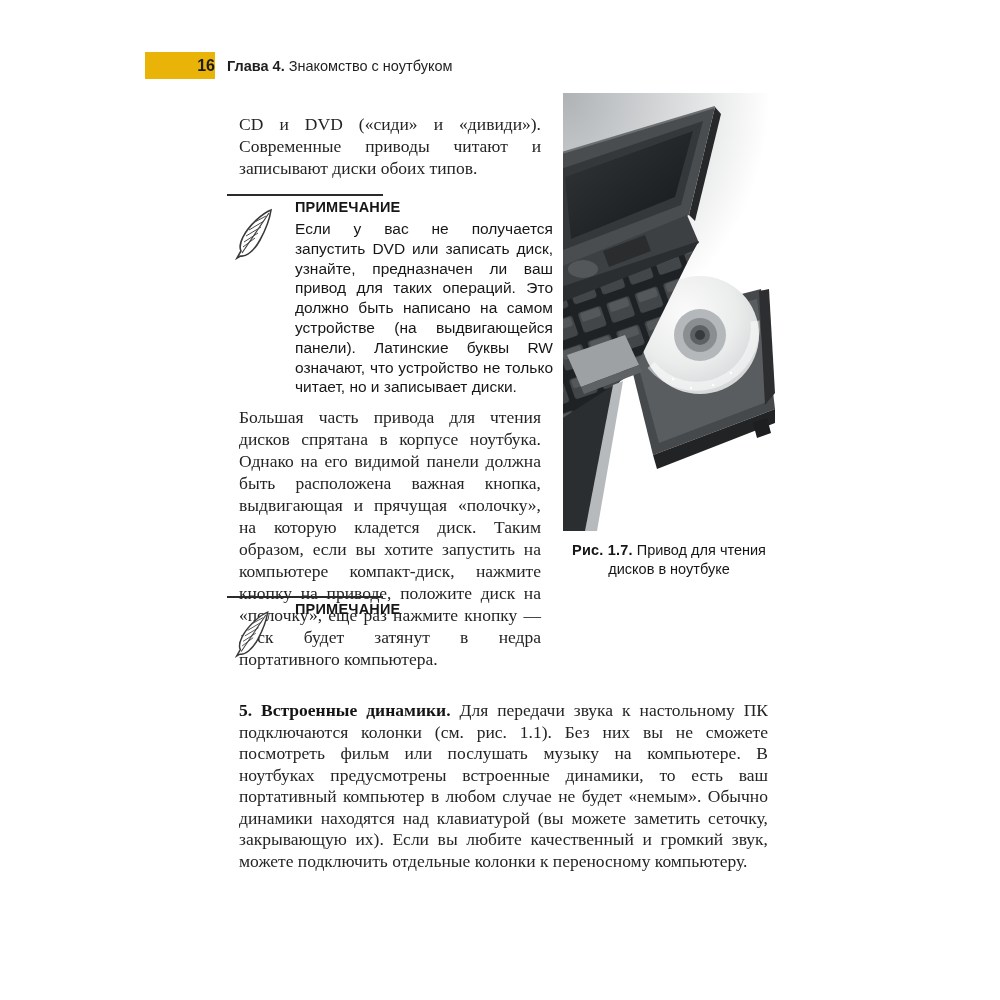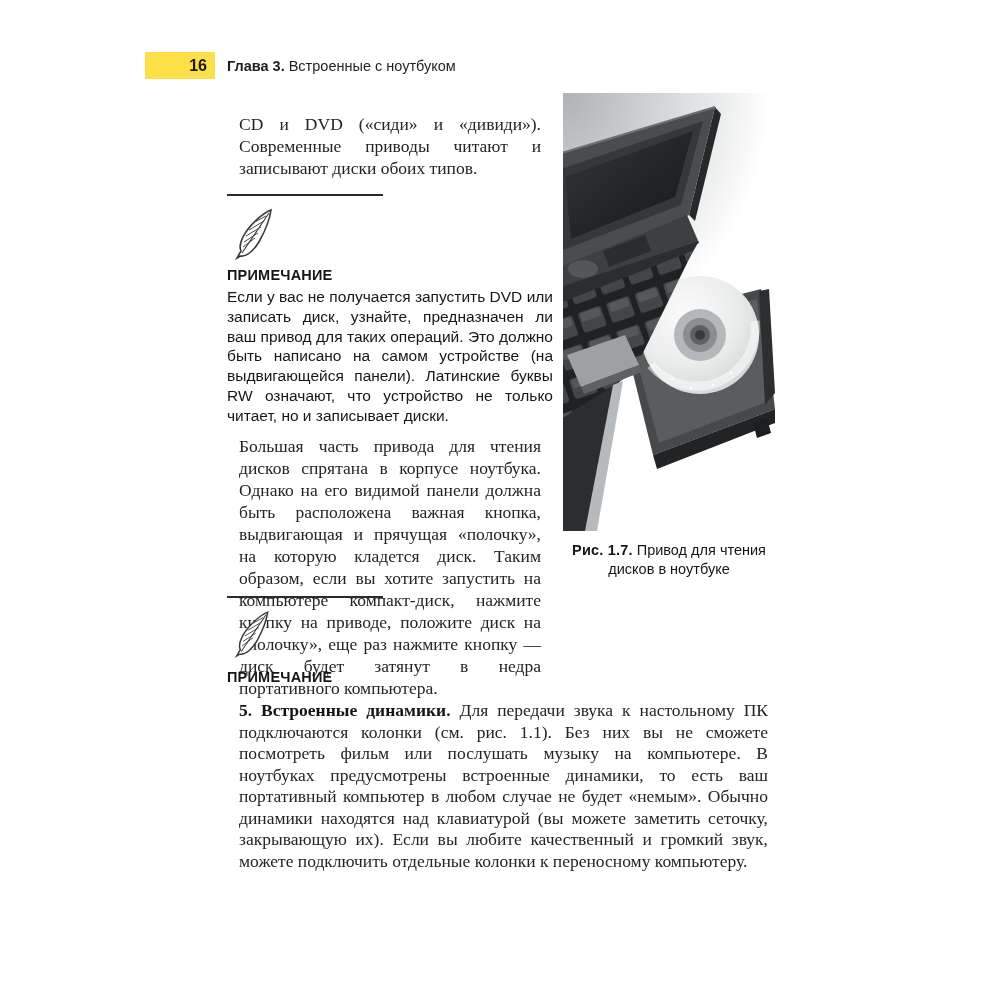--- a/index.html
+++ b/index.html
@@ -3,41 +3,41 @@
 <meta charset="utf-8">
 <style>
   html,body{margin:0;padding:0;background:#fff;}
   .page{
     position:relative;width:1000px;height:1000px;background:#ffffff;
     font-family:"Liberation Serif","DejaVu Serif",serif;color:#222;overflow:hidden;
   }
   
   .pagenum-box{
     position:absolute;left:145px;top:52px;width:70px;height:27px;
-    background:#fde047;display:flex;align-items:center;justify-content:flex-end;
-    padding-right:8px;box-sizing:border-box;
+    background:#eab308;display:flex;align-items:center;justify-content:flex-end;
+    padding-right:0;box-sizing:border-box;
     font-family:"Liberation Sans","DejaVu Sans",sans-serif;font-weight:bold;font-size:16px;color:#1b1b1b;
   }
   .chapter-line{
     position:absolute;left:227px;top:52px;height:27px;display:flex;align-items:center;
     font-family:"Liberation Sans","DejaVu Sans",sans-serif;font-size:14.5px;color:#1f1f1f;
   }
   .chapter-line b{margin-right:4px;}
   
   .col-narrow{position:absolute;left:227px;top:101px;width:326px;}
   .serif-p{
     font-size:17.5px;line-height:22px;text-align:justify;margin:12px;
     color:#242424;hyphens:auto;-webkit-hyphens:auto;
   }
   .serif-wide{line-height:21.5px;font-family:Liberation Serif, serif;}
   .serif-p b{color:#141414;}
   
   .note{margin-top:15px;}
   .note-rule{width:156px;border-top:2px solid #2a2a2a;height:0;margin-bottom:1px;}
-  .note-body{display:flex;flex-direction:column;}
+  .note-body{display:flex;}
   .note-iconcol{flex:0 0 68px;padding-top:10px;padding-left:6px;box-sizing:border-box;}
   .note-content{flex:1;}
   .note-title{
     font-family:"Liberation Sans","DejaVu Sans",sans-serif;font-weight:bold;
     font-size:14.5px;color:#161616;margin:2px 0 4px 0;letter-spacing:.2px;
   }
   .note-text{
     font-family:"Liberation Sans","DejaVu Sans",sans-serif;
     font-size:15.5px;line-height:19.8px;color:#161616;text-align:justify;hyphens:auto;-webkit-hyphens:auto;
   }
@@ -58,22 +58,22 @@
 </style>
 </head>
 <body>
 
 <div class="page">
 
   <div class="pagenum-box">
     <span>16</span>
   </div>
   <div class="chapter-line">
-    <b>Глава 3.</b>
-    <span>Встроенные с ноутбуком</span>
+    <b>Глава 4.</b>
+    <span>Знакомство с ноутбуком</span>
   </div>
 
   <div class="col-narrow">
     <p class="serif-p">CD и DVD («сиди» и «дивиди»). Современные приводы читают и записывают диски обоих типов.</p>
 
     <div class="note">
       <div class="note-rule"></div>
       <div class="note-body">
         <div class="note-iconcol">
           <svg class="quill" width="46" height="56" viewBox="0 0 46 56">

